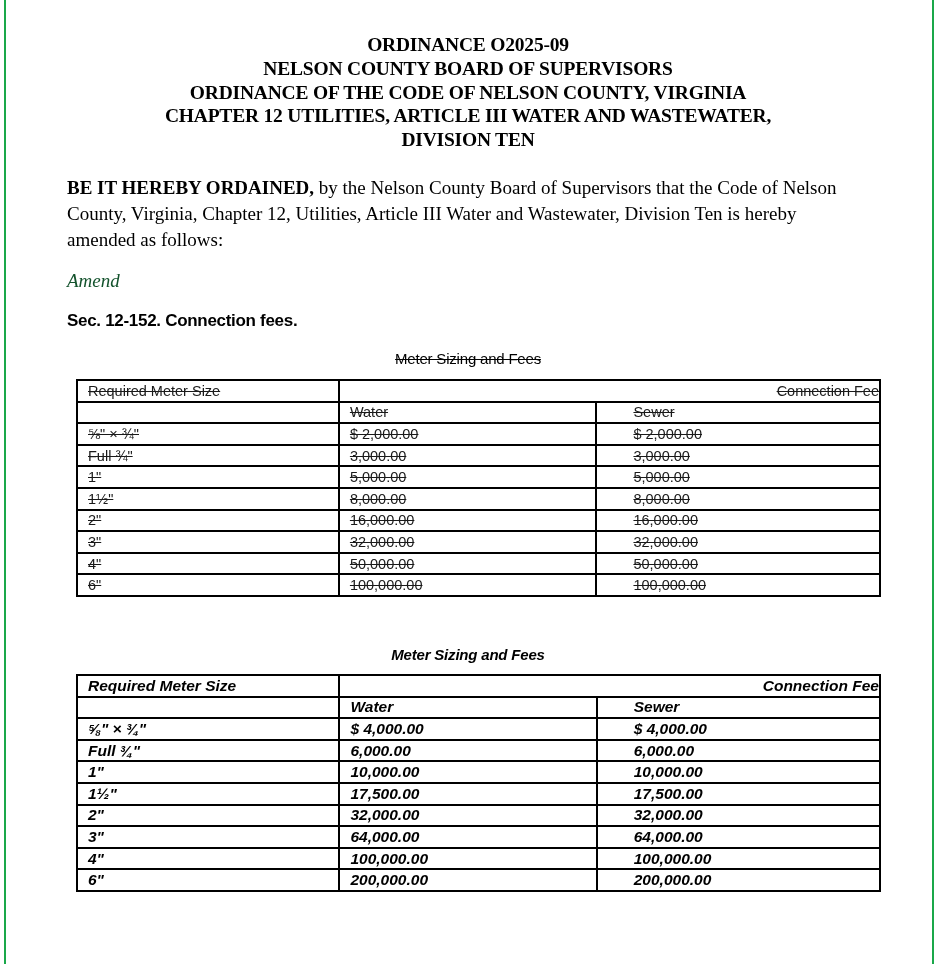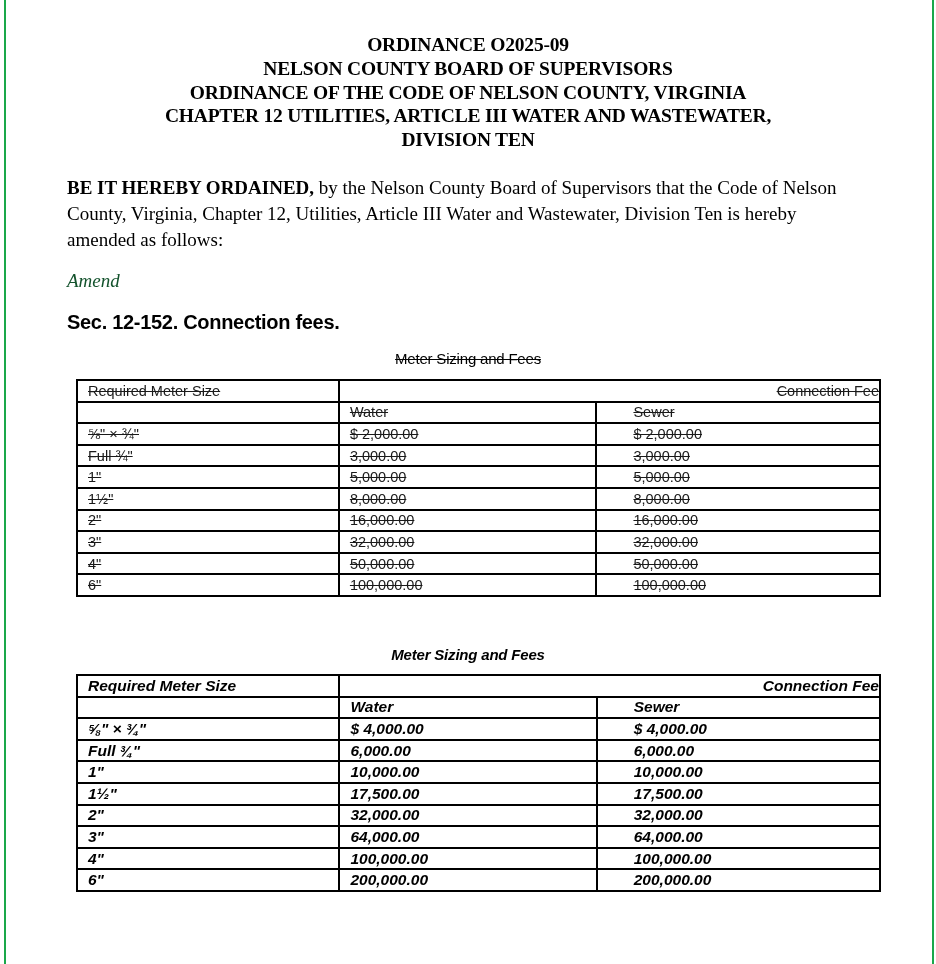--- a/index.html
+++ b/index.html
@@ -9,21 +9,21 @@
   .title { position: absolute; left: 0; width: 936px; top: 33px; text-align: center;
            font-family: "Liberation Serif", serif; font-weight: bold; font-size: 19.5px;
            line-height: 23.8px; color: #000; letter-spacing: -0.2px; }
   .title div { white-space: nowrap; }
   .para { position: absolute; left: 67px; top: 175px; width: 800px;
           font-family: "Liberation Serif", serif; font-size: 19px; line-height: 26px; color: #000; }
   .para b { font-weight: bold; }
   .amend { position: absolute; left: 67px; top: 270px; font-family: "Liberation Serif", serif;
            font-style: italic; font-size: 19px; color: #14532d; }
   .sec { position: absolute; left: 67px; top: 311px; font-family: "Liberation Sans", sans-serif;
-         font-weight: bold; font-size: 20px; color: #000; letter-spacing: -0.3px; }
+         font-weight: bold; font-size: 17px; color: #000; letter-spacing: -0.3px; }
   .caption { position: absolute; left: 0; width: 936px; text-align: center;
              font-family: "Liberation Sans", sans-serif; font-size: 15px; color: #000; letter-spacing: -0.2px; }
   .cap-old { top: 350px; text-decoration: line-through; }
   .cap-new { top: 646px; font-weight: bold; font-style: italic; }
   table.fees { position: absolute; left: 76px; width: 805px; border-collapse: collapse;
                font-family: "Liberation Sans", sans-serif; font-size: 15px; color: #000; }
   table.fees td { border: 2px solid #000; padding: 0 0 0 10px; height: 19.6px; line-height: 18px;
                   vertical-align: middle; white-space: nowrap; }
   table.fees td.c1 { width: 257px; }
   table.fees td.c2 { width: 256px; }

